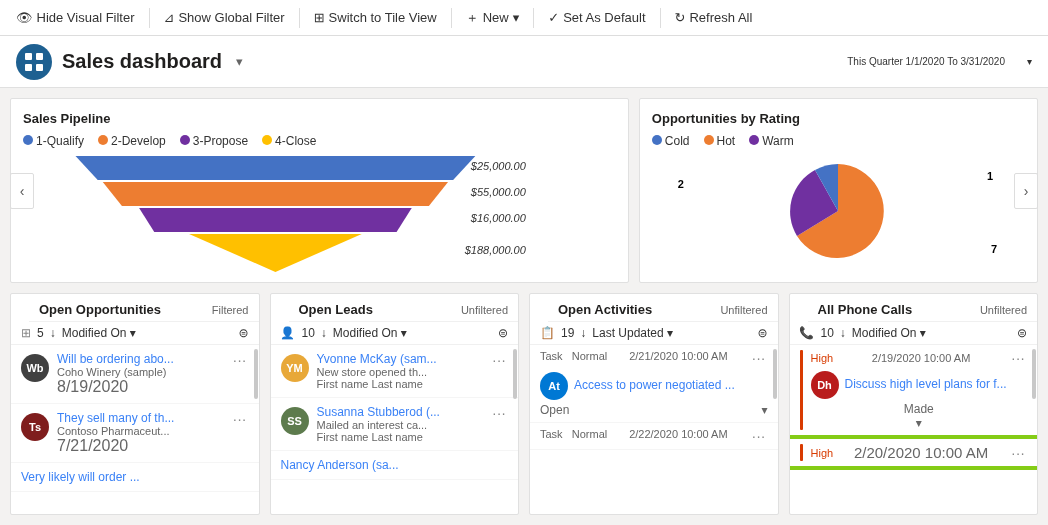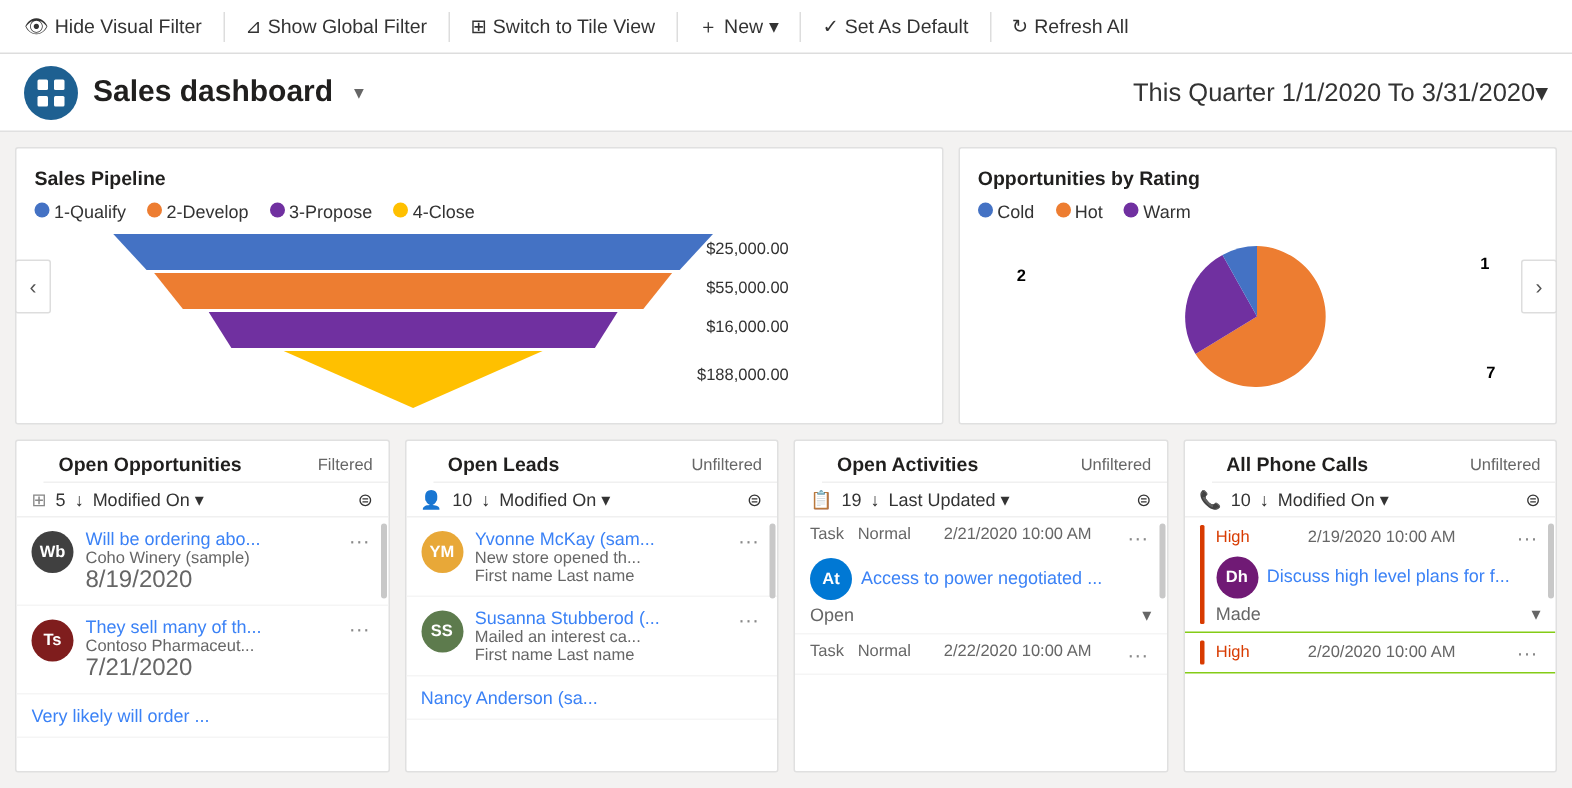--- a/index.html
+++ b/index.html
@@ -40,21 +40,21 @@
     }
     .page-header-left { display: flex; align-items: center; gap: 10px; }
     .page-icon {
       width: 36px; height: 36px; border-radius: 50%;
       background: #1e6091;
       display: flex; align-items: center; justify-content: center;
       color: #fff; font-size: 16px;
     }
     .page-title { font-size: 20px; font-weight: 600; color: #201f1e; }
     .page-title-chevron { color: #666; margin-left: 4px; cursor: pointer; }
-    .date-range { font-size: 17px; color: #333; display: flex; align-items: center; gap: 0; cursor: pointer; }
+    .date-range { font-size: 10px; color: #333; display: flex; align-items: center; gap: 22px; cursor: pointer; }
 
     
     .main-content {
       background: #f3f2f1;
       height: calc(525px - 36px - 52px);
       overflow: hidden;
       padding: 10px;
       display: flex;
       flex-direction: column;
       gap: 10px;
@@ -78,21 +78,21 @@
       overflow: hidden;
     }
     .chart-title { font-size: 13px; font-weight: 600; color: #201f1e; margin-bottom: 8px; }
 
     
     .funnel-legend {
       display: flex; gap: 14px; font-size: 12px; color: #333; margin-bottom: 8px;
     }
     .legend-dot { width: 10px; height: 10px; border-radius: 50%; display: inline-block; margin-right: 3px; }
     .funnel-container {
-      position: relative; display: flex; flex-direction: column; align-items: center; margin-top: 4px;
+      position: relative; display: flex; flex-direction: column; align-items: center; margin-top: 4px; font-style: italic;
     }
 
     
     .pie-legend {
       display: flex; gap: 14px; font-size: 12px; color: #333; margin-bottom: 6px;
     }
     .pie-container {
       display: flex; justify-content: center; align-items: center; position: relative;
     }
 
@@ -152,21 +152,21 @@
     .activity-item {
       padding: 5px 10px;
       border-bottom: 1px solid #f5f5f5;
     }
     .activity-meta { font-size: 11px; color: #666; display: flex; justify-content: space-between; }
     .activity-status { display: flex; justify-content: space-between; align-items: center; font-size: 12px; color: #666; }
 
     
     .phone-item {
       padding: 5px 10px;
-      border-bottom: 1px solid #84cc16;
+      border-bottom: 4px solid #84cc16;
       display: flex;
       align-items: flex-start;
       gap: 8px;
     }
     .priority-bar { width: 3px; align-self: stretch; border-radius: 1px; flex-shrink: 0; }
 
     .nav-arrow {
       position: absolute; top: 50%; transform: translateY(-50%);
       width: 24px; height: 36px; background: #fff;
       border: 1px solid #ddd; border-radius: 2px;
@@ -433,35 +433,35 @@
       <div class="list-card-body" style="position:relative;">
         <div class="phone-item">
           <div class="priority-bar" style="background:#d83b01;"></div>
           <div class="list-item-text">
             <div style="display:flex; justify-content:space-between; align-items:center;">
               <span style="font-size:11px; color:#d83b01;">High</span>
               <span style="font-size:11px; color:#666;">2/19/2020 10:00 AM</span>
               <span class="list-item-dots">···</span>
             </div>
             <div style="display:flex; align-items:center; gap:6px; margin-top:3px;">
-              <div class="avatar" style="background:#701a75;">Dh</div>
+              <div class="avatar" style="background:#b91c1c;">Dh</div>
               <div class="list-item-name">Discuss high level plans for f...</div>
             </div>
-            <div class="activity-status" style="margin-top:3px;">
+            <div class="activity-status" style="margin-top:3px;flex-direction:column;">
               <span>Made</span>
               <span>▾</span>
             </div>
           </div>
         </div>
         <div class="phone-item">
           <div class="priority-bar" style="background:#d83b01;"></div>
           <div class="list-item-text">
             <div style="display:flex; justify-content:space-between; align-items:center;">
               <span style="font-size:11px; color:#d83b01;">High</span>
-              <span style="font-size:11px; color:#666;">2/20/2020 10:00 AM</span>
+              <span style="font-size:15px; color:#666;">2/20/2020 10:00 AM</span>
               <span class="list-item-dots">···</span>
             </div>
           </div>
         </div>
         <div style="position:absolute; right:0; top:0; bottom:0; width:6px;">
           <div style="width:4px; background:#c8c8c8; border-radius:2px; height:50px; position:absolute; top:4px; right:1px;"></div>
         </div>
       </div>
     </div>
 

